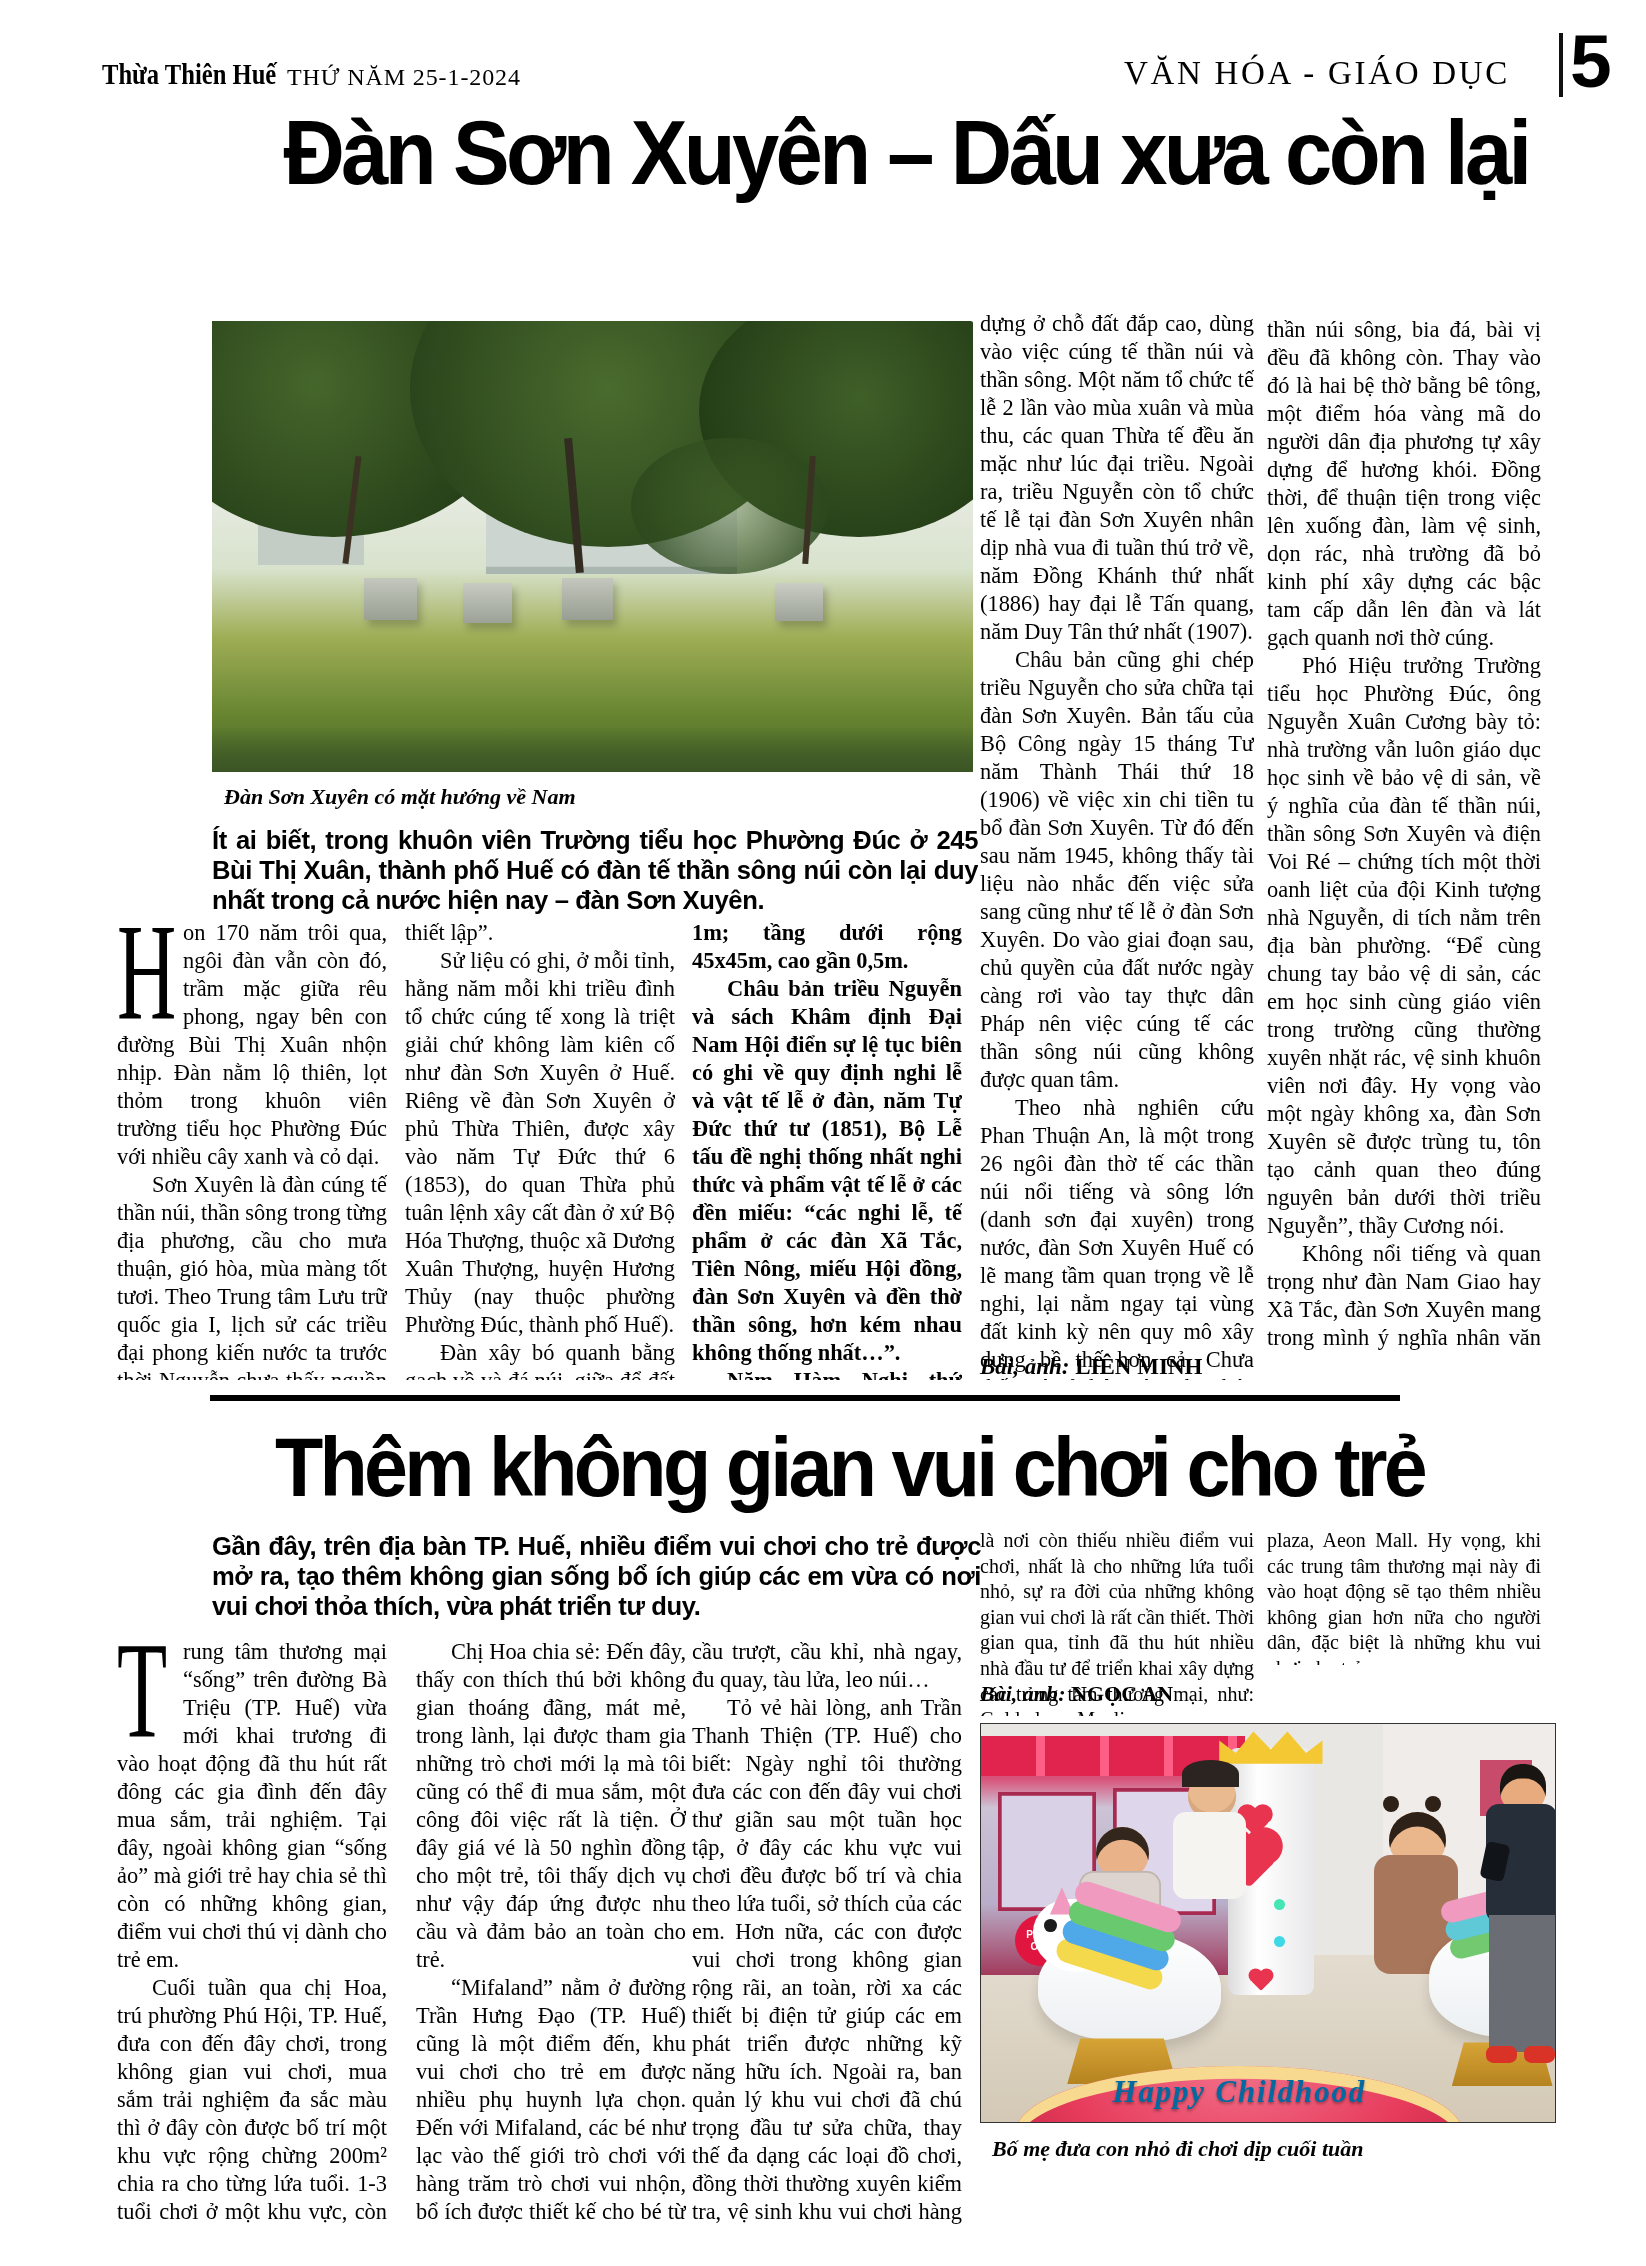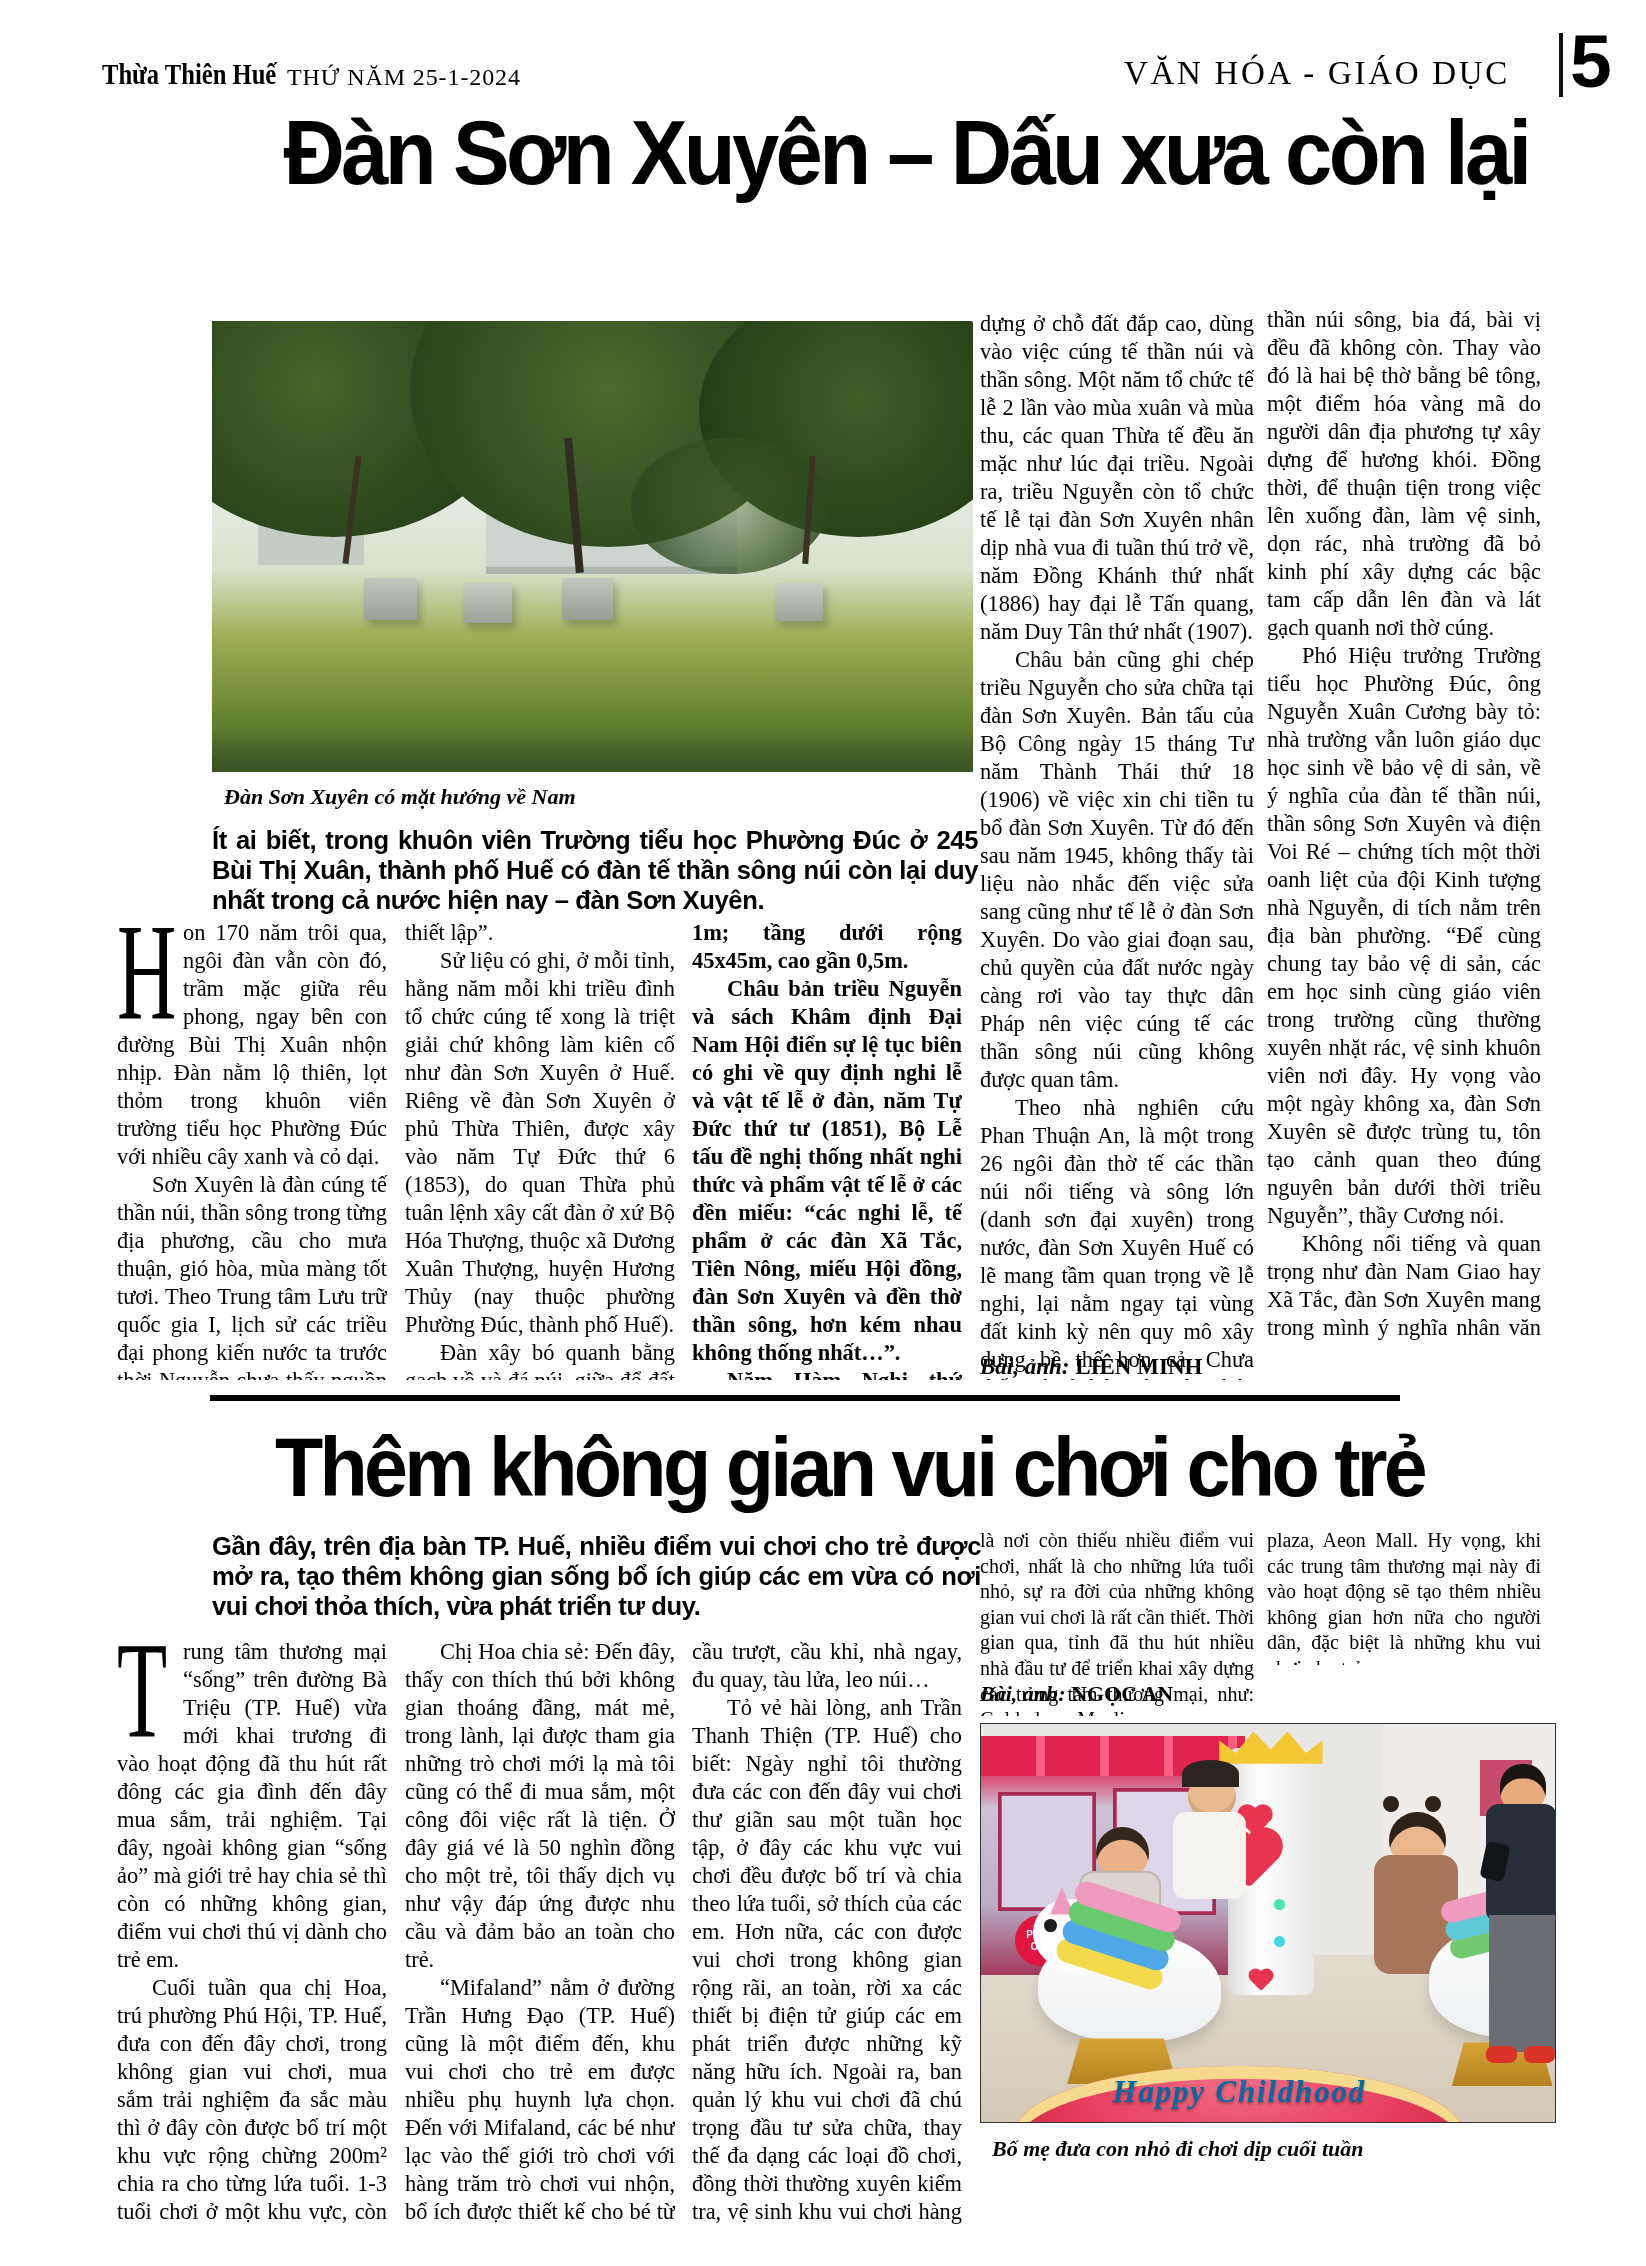--- a/index.html
+++ b/index.html
@@ -91,41 +91,41 @@
     <p class="pc">1m; tầng dưới rộng 45x45m, cao gần 0,5m.</p>
     <p>Châu bản triều Nguyễn và sách Khâm định Đại Nam Hội điển sự lệ tục biên có ghi về quy định nghi lễ và vật tế lễ ở đàn, năm Tự Đức thứ tư (1851), Bộ Lễ tấu đề nghị thống nhất nghi thức và phẩm vật tế lễ ở các đền miếu: “các nghi lễ, tế phẩm ở các đàn Xã Tắc, Tiên Nông, miếu Hội đồng, đàn Sơn Xuyên và đền thờ thần sông, hơn kém nhau không thống nhất…”.</p>
     <p>Năm Hàm Nghi thứ nhất (1885), triều đình nhà Nguyễn quy định về vật tế lễ “4 án ở Đàn Sơn Xuyên gồm 1 con bò ở chánh án, 1 con heo, 1 mâm xôi lớn, 8 mâm quả, hương đèn, vàng bạc, rượu, trầm trà”. Đàn Sơn Xuyên được</p>
   </div>
   <div class="col" style="left:980px;top:310px;width:274px;height:1070px;">
     <p class="pc">dựng ở chỗ đất đắp cao, dùng vào việc cúng tế thần núi và thần sông. Một năm tổ chức tế lễ 2 lần vào mùa xuân và mùa thu, các quan Thừa tế đều ăn mặc như lúc đại triều. Ngoài ra, triều Nguyễn còn tổ chức tế lễ tại đàn Sơn Xuyên nhân dịp nhà vua đi tuần thú trở về, năm Đồng Khánh thứ nhất (1886) hay đại lễ Tấn quang, năm Duy Tân thứ nhất (1907).</p>
     <p>Châu bản cũng ghi chép triều Nguyễn cho sửa chữa tại đàn Sơn Xuyên. Bản tấu của Bộ Công ngày 15 tháng Tư năm Thành Thái thứ 18 (1906) về việc xin chi tiền tu bổ đàn Sơn Xuyên. Từ đó đến sau năm 1945, không thấy tài liệu nào nhắc đến việc sửa sang cũng như tế lễ ở đàn Sơn Xuyên. Do vào giai đoạn sau, chủ quyền của đất nước ngày càng rơi vào tay thực dân Pháp nên việc cúng tế các thần sông núi cũng không được quan tâm.</p>
     <p>Theo nhà nghiên cứu Phan Thuận An, là một trong 26 ngôi đàn thờ tế các thần núi nổi tiếng và sông lớn (danh sơn đại xuyên) trong nước, đàn Sơn Xuyên Huế có lẽ mang tầm quan trọng về lễ nghi, lại nằm ngay tại vùng đất kinh kỳ nên quy mô xây dựng bề thế hơn cả. Chưa thấy có sử liệu nào ghi chép đàn Sơn Xuyên được xây dựng kiên cố dưới thời Đinh, Lê, Lý, Trần, Hậu Lê và Tây Sơn.</p>
 
   </div>
-  <div class="col" style="left:1267px;top:306px;width:274px;height:1037px;">
+  <div class="col" style="left:1267px;top:316px;width:274px;height:1037px;">
     <p class="pc">thần núi sông, bia đá, bài vị đều đã không còn. Thay vào đó là hai bệ thờ bằng bê tông, một điểm hóa vàng mã do người dân địa phương tự xây dựng để hương khói. Đồng thời, để thuận tiện trong việc lên xuống đàn, làm vệ sinh, dọn rác, nhà trường đã bỏ kinh phí xây dựng các bậc tam cấp dẫn lên đàn và lát gạch quanh nơi thờ cúng.</p>
     <p>Phó Hiệu trưởng Trường tiểu học Phường Đúc, ông Nguyễn Xuân Cương bày tỏ: nhà trường vẫn luôn giáo dục học sinh về bảo vệ di sản, về ý nghĩa của đàn tế thần núi, thần sông Sơn Xuyên và điện Voi Ré – chứng tích một thời oanh liệt của đội Kinh tượng nhà Nguyễn, di tích nằm trên địa bàn phường. “Để cùng chung tay bảo vệ di sản, các em học sinh cùng giáo viên trong trường cũng thường xuyên nhặt rác, vệ sinh khuôn viên nơi đây. Hy vọng vào một ngày không xa, đàn Sơn Xuyên sẽ được trùng tu, tôn tạo cảnh quan theo đúng nguyên bản dưới thời triều Nguyễn”, thầy Cương nói.</p>
     <p>Không nổi tiếng và quan trọng như đàn Nam Giao hay Xã Tắc, đàn Sơn Xuyên mang trong mình ý nghĩa nhân văn sâu sắc, phản ánh phần nào trách nhiệm, sự quan tâm của triều đình đối với đời sống vật chất, tinh thần của Nhân dân; cho thấy sự đa dạng về đời sống tâm linh và khát vọng bình yên của người dân Cố đô. Vì vậy, việc bảo tồn, tôn tạo và phát huy giá trị đàn Sơn Xuyên là việc làm cần thiết, có ý nghĩa quan trọng nhằm bảo lưu các giá trị lịch sử, văn hóa của dân tộc cũng như giáo dục tinh thần cho các thế hệ.</p>
   </div>
   <div class="abs byline" style="left:980px;top:1354px;width:563px;">
     <span class="lbl">Bài, ảnh:</span>
     <span class="nm">LIÊN MINH</span>
   </div>
 
   <div class="abs sep" style="left:210px;top:1395px;width:1190px;height:5.5px;"></div>
 
   <div class="abs hl hl2" style="left:206px;top:1424px;width:1287px;">Thêm không gian vui chơi cho trẻ</div>
 
   <div class="abs lede" style="left:212px;top:1531px;width:769px;height:91px;overflow:hidden;">Gần đây, trên địa bàn TP. Huế, nhiều điểm vui chơi cho trẻ được mở ra, tạo thêm không gian sống bổ ích giúp các em vừa có nơi vui chơi thỏa thích, vừa phát triển tư duy.</div>
 
   <div class="col" style="left:117px;top:1638px;width:270px;height:592px;">
     <p class="pc"><span class="dropcap">T</span><span>rung tâm thương mại “sống” trên đường Bà Triệu (TP. Huế) vừa mới khai trương đi vào hoạt động đã thu hút rất đông các gia đình đến đây mua sắm, trải nghiệm. Tại đây, ngoài không gian “sống ảo” mà giới trẻ hay chia sẻ thì còn có những không gian, điểm vui chơi thú vị dành cho trẻ em.</span></p>
     <p>Cuối tuần qua chị Hoa, trú phường Phú Hội, TP. Huế, đưa con đến đây chơi, trong không gian vui chơi, mua sắm trải nghiệm đa sắc màu thì ở đây còn được bố trí một khu vực rộng chừng 200m² chia ra cho từng lứa tuổi. 1-3 tuổi chơi ở một khu vực, còn lứa tuổi cao hơn chơi ở một khu vực khác và đều được bố trí rất đẹp mắt, lạ lẫm, đầy đủ tiện ích mang đến cho các em một môi trường vui chơi đầy thú vị.</p>
   </div>
-  <div class="col" style="left:405px;top:1638px;width:270px;height:592px;">
+  <div class="col" style="left:416px;top:1638px;width:270px;height:592px;">
     <p>Chị Hoa chia sẻ: Đến đây, thấy con thích thú bởi không gian thoáng đãng, mát mẻ, trong lành, lại được tham gia những trò chơi mới lạ mà tôi cũng có thể đi mua sắm, một công đôi việc rất là tiện. Ở đây giá vé là 50 nghìn đồng cho một trẻ, tôi thấy dịch vụ như vậy đáp ứng được nhu cầu và đảm bảo an toàn cho trẻ.</p>
     <p>“Mifaland” nằm ở đường Trần Hưng Đạo (TP. Huế) cũng là một điểm đến, khu vui chơi cho trẻ em được nhiều phụ huynh lựa chọn. Đến với Mifaland, các bé như lạc vào thế giới trò chơi với hàng trăm trò chơi vui nhộn, bổ ích được thiết kế cho bé từ 2 đến 14 tuổi. Hầu hết các trò chơi đều hướng vào kích thích trí thông minh và sự vận động của bé như: thú nhún, bóng nhún, ghép hình, tô tượng, tranh cát, trò xe chòi chân, nhà leo,</p>
   </div>
   <div class="col" style="left:692px;top:1638px;width:270px;height:592px;">
     <p class="pc">cầu trượt, cầu khỉ, nhà ngay, đu quay, tàu lửa, leo núi…</p>
     <p>Tỏ vẻ hài lòng, anh Trần Thanh Thiện (TP. Huế) cho biết: Ngày nghỉ tôi thường đưa các con đến đây vui chơi thư giãn sau một tuần học tập, ở đây các khu vực vui chơi đều được bố trí và chia theo lứa tuổi, sở thích của các em. Hơn nữa, các con được vui chơi trong không gian rộng rãi, an toàn, rời xa các thiết bị điện tử giúp các em phát triển được những kỹ năng hữu ích. Ngoài ra, ban quản lý khu vui chơi đã chú trọng đầu tư sửa chữa, thay thế đa dạng các loại đồ chơi, đồng thời thường xuyên kiểm tra, vệ sinh khu vui chơi hàng ngày, luôn bố trí nhân viên túc trực để theo dõi trẻ. Thấy con được vui chơi, thư giãn thoải mái mà mình cũng yên tâm hơn.</p>
 
   </div>
   <div class="col small" style="left:980px;top:1528px;width:274px;height:188px;">
     <p class="pc">là nơi còn thiếu nhiều điểm vui chơi, nhất là cho những lứa tuổi nhỏ, sự ra đời của những không gian vui chơi là rất cần thiết. Thời gian qua, tỉnh đã thu hút nhiều nhà đầu tư để triển khai xây dựng các trung tâm thương mại, như: Gold plaza, Menlin</p>

